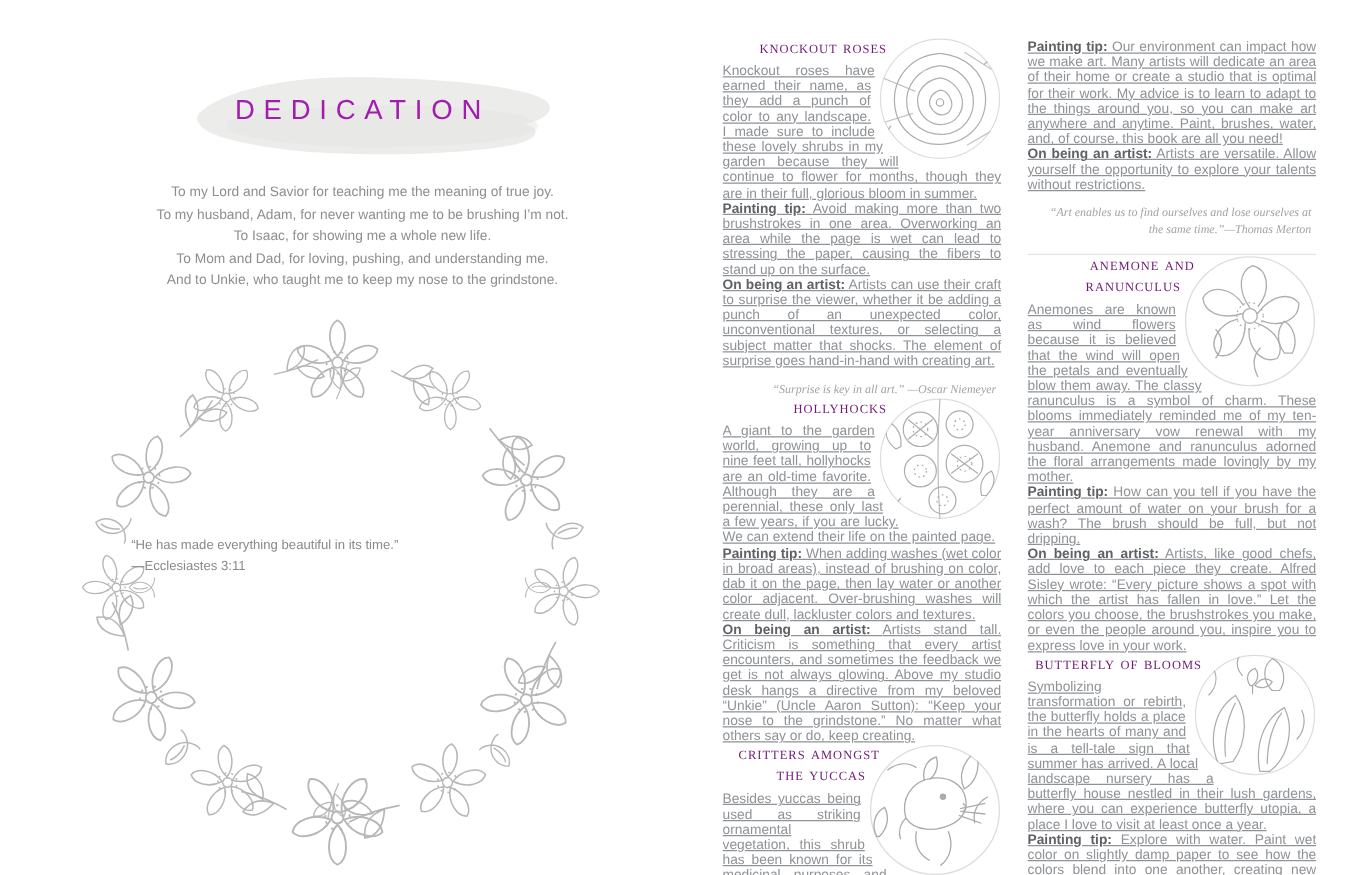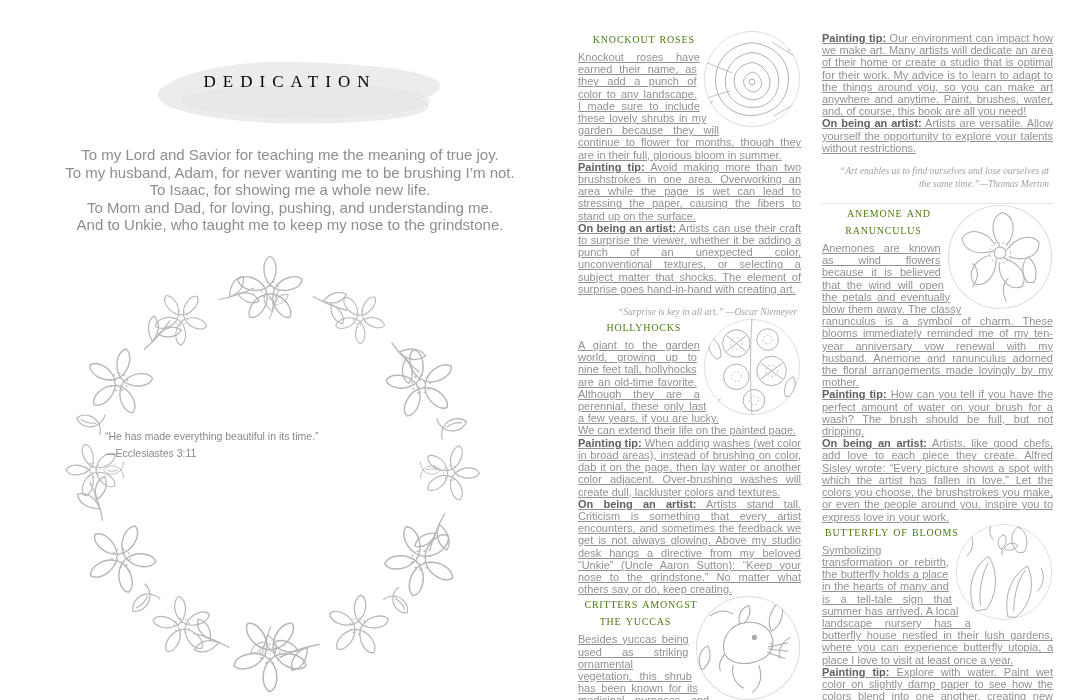--- a/index.html
+++ b/index.html
@@ -8,44 +8,44 @@
     font-family:"Liberation Sans",sans-serif;
   }
   .page{position:absolute;top:0;height:700px;}
   .page-left{left:0;width:540px;}
   .page-right{left:540px;width:541px;}
 
   
   .wash{position:absolute;left:148px;top:52px;width:304px;height:82px;}
   .ded-title{
     position:absolute;left:30px;top:66px;width:520px;text-align:center;
-    font-family:Liberation Serif, serif;font-variant:small-caps;text-transform:lowercase;
-    font-size:24px;letter-spacing:7px;color:#000000;font-weight:400;margin:0;
+    font-family:Liberation Sans, sans-serif;font-variant:small-caps;text-transform:lowercase;
+    font-size:32px;letter-spacing:7px;color:#a21caf;font-weight:400;margin:0;
   }
   .dedication{
     position:absolute;left:20px;top:146px;width:540px;text-align:center;
-    font-size:15px;line-height:17.5px;color:#8c8e91;
+    font-size:11px;line-height:17.5px;color:#8c8e91;
   }
   .dedication p{margin:0;}
   .wreath{position:absolute;left:55px;top:238px;width:430px;height:455px;}
   .wreath-quote{
     position:absolute;left:105px;top:428px;width:330px;text-align:left;
     font-size:10.5px;line-height:17px;color:#88898c;
   }
   .wreath-quote p{margin:0;}
 
   
   .col{position:absolute;top:0;height:700px;overflow:hidden;text-align:justify;}
   .col-1{left:38px;width:223px;padding-top:30px;}
   .col-2{left:282px;width:231px;padding-top:32px;}
 
   h2{
     font-family:"Liberation Serif",serif;font-variant:small-caps;text-transform:lowercase;
-    font-size:14px;line-height:17px;letter-spacing:0.8px;color:#4d7c0f;font-weight:400;
-    margin:0 0 4px 0;text-align:center;
+    font-size:14px;line-height:17px;letter-spacing:0.8px;color:#701a75;font-weight:400;
+    margin:0 0 4px 0;text-align:right;
   }
   .body-text,.tip{font-size:11px;line-height:12.2px;color:#8f9296;margin:0;text-decoration:underline;}
   .tip{margin-top:0;}
   .tip strong{color:#5f6165;font-weight:bold;}
   .quote{
     font-family:"Liberation Serif",serif;font-style:italic;
     font-size:9.6px;line-height:13px;color:#a2a3a6;text-align:right;margin:10px 4px 0 4px;
   }
   section.flower{}
   section.flower:first-child{margin-top:0;}

